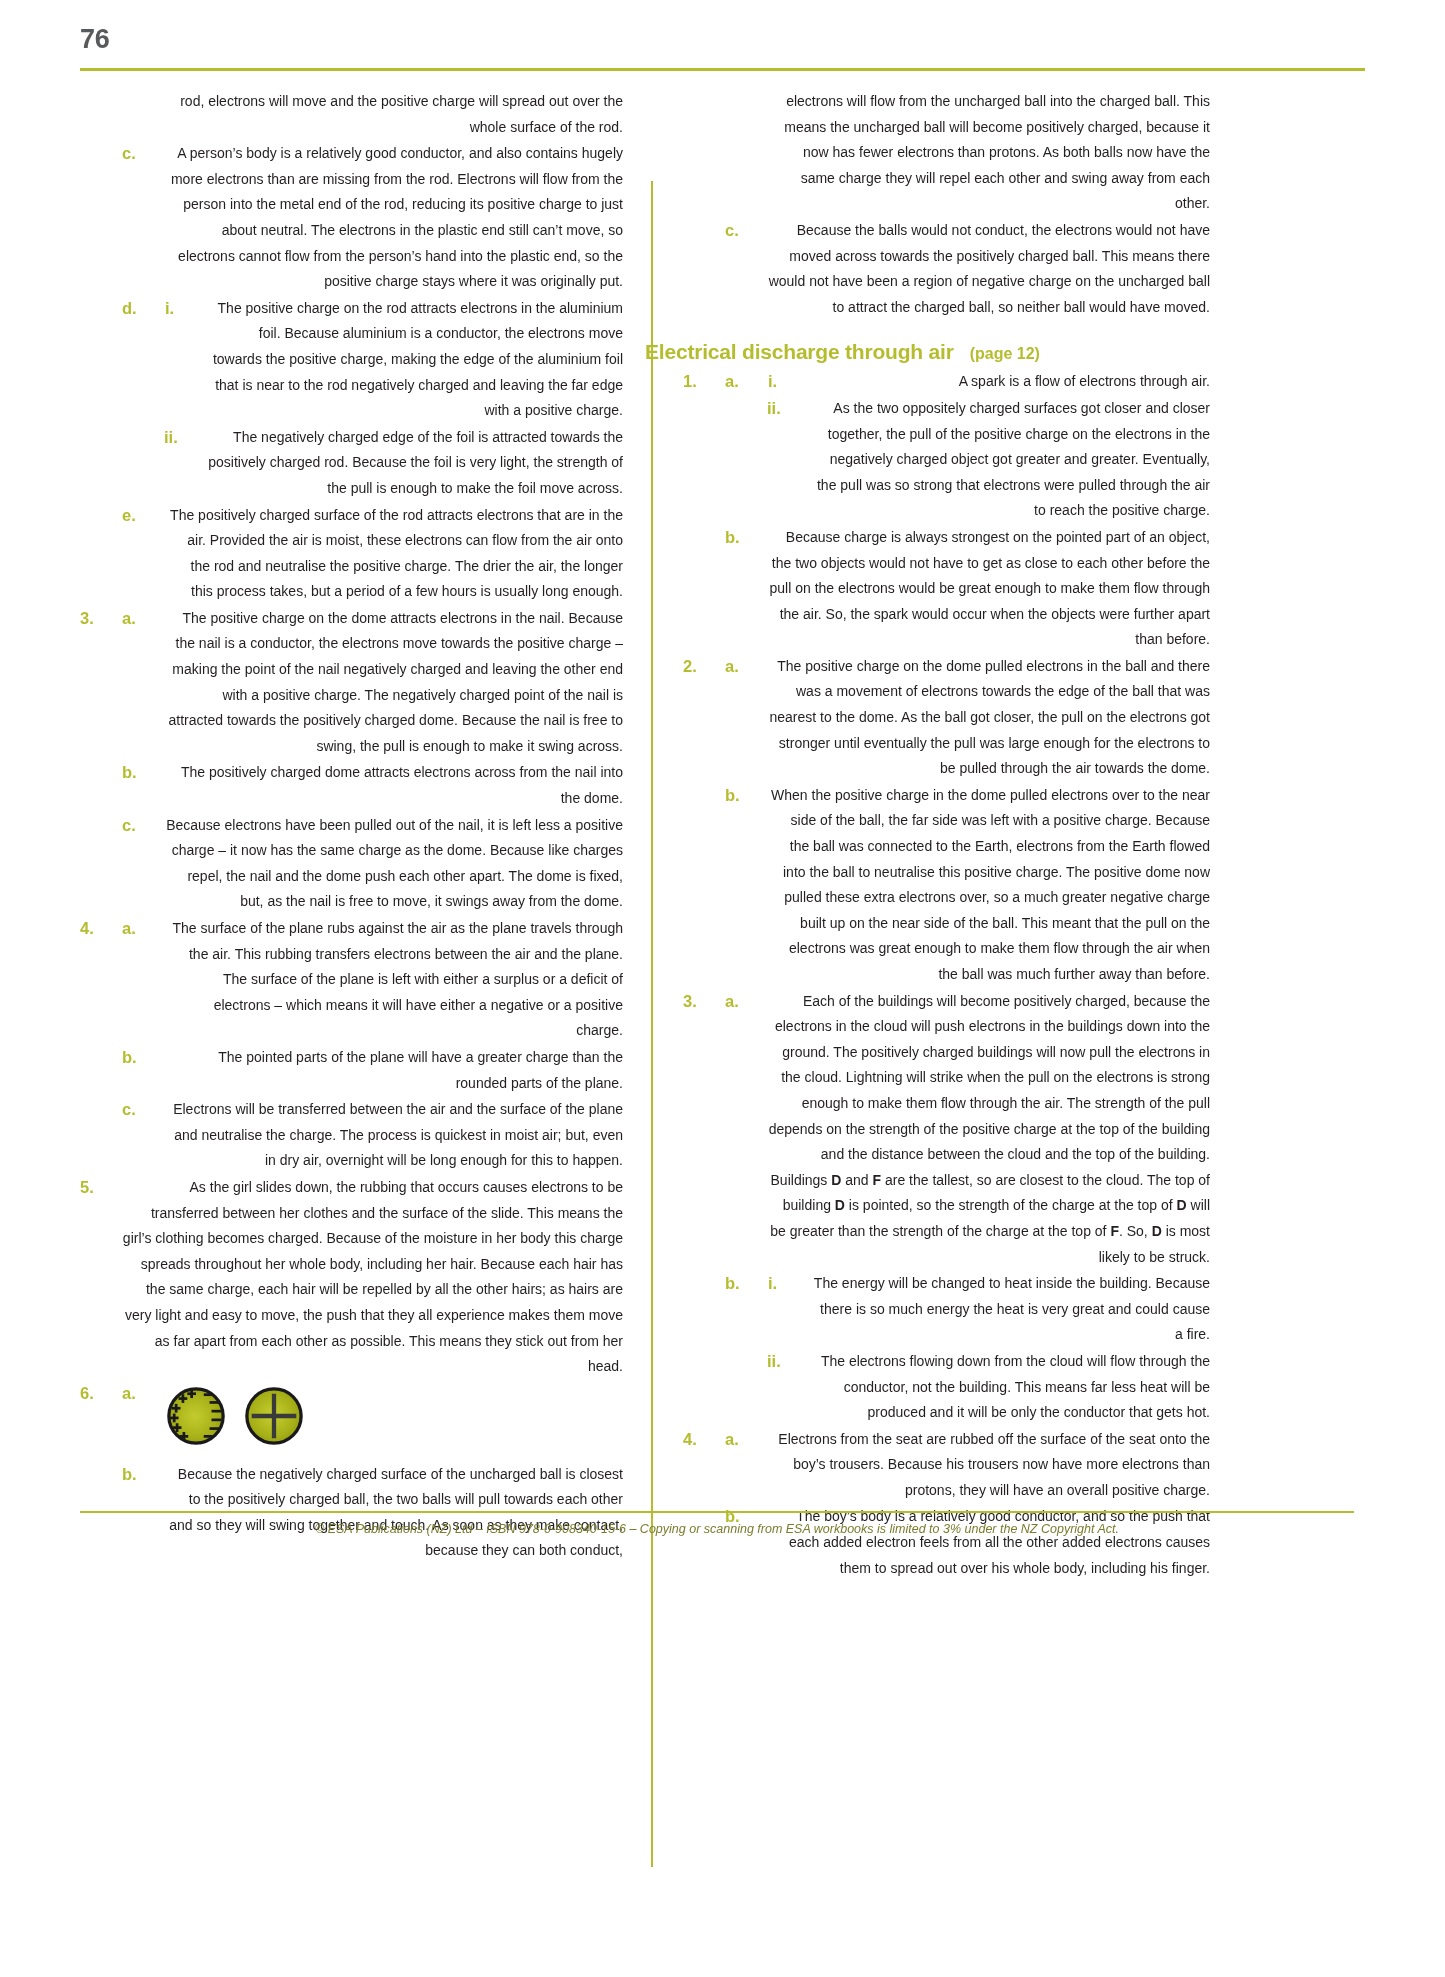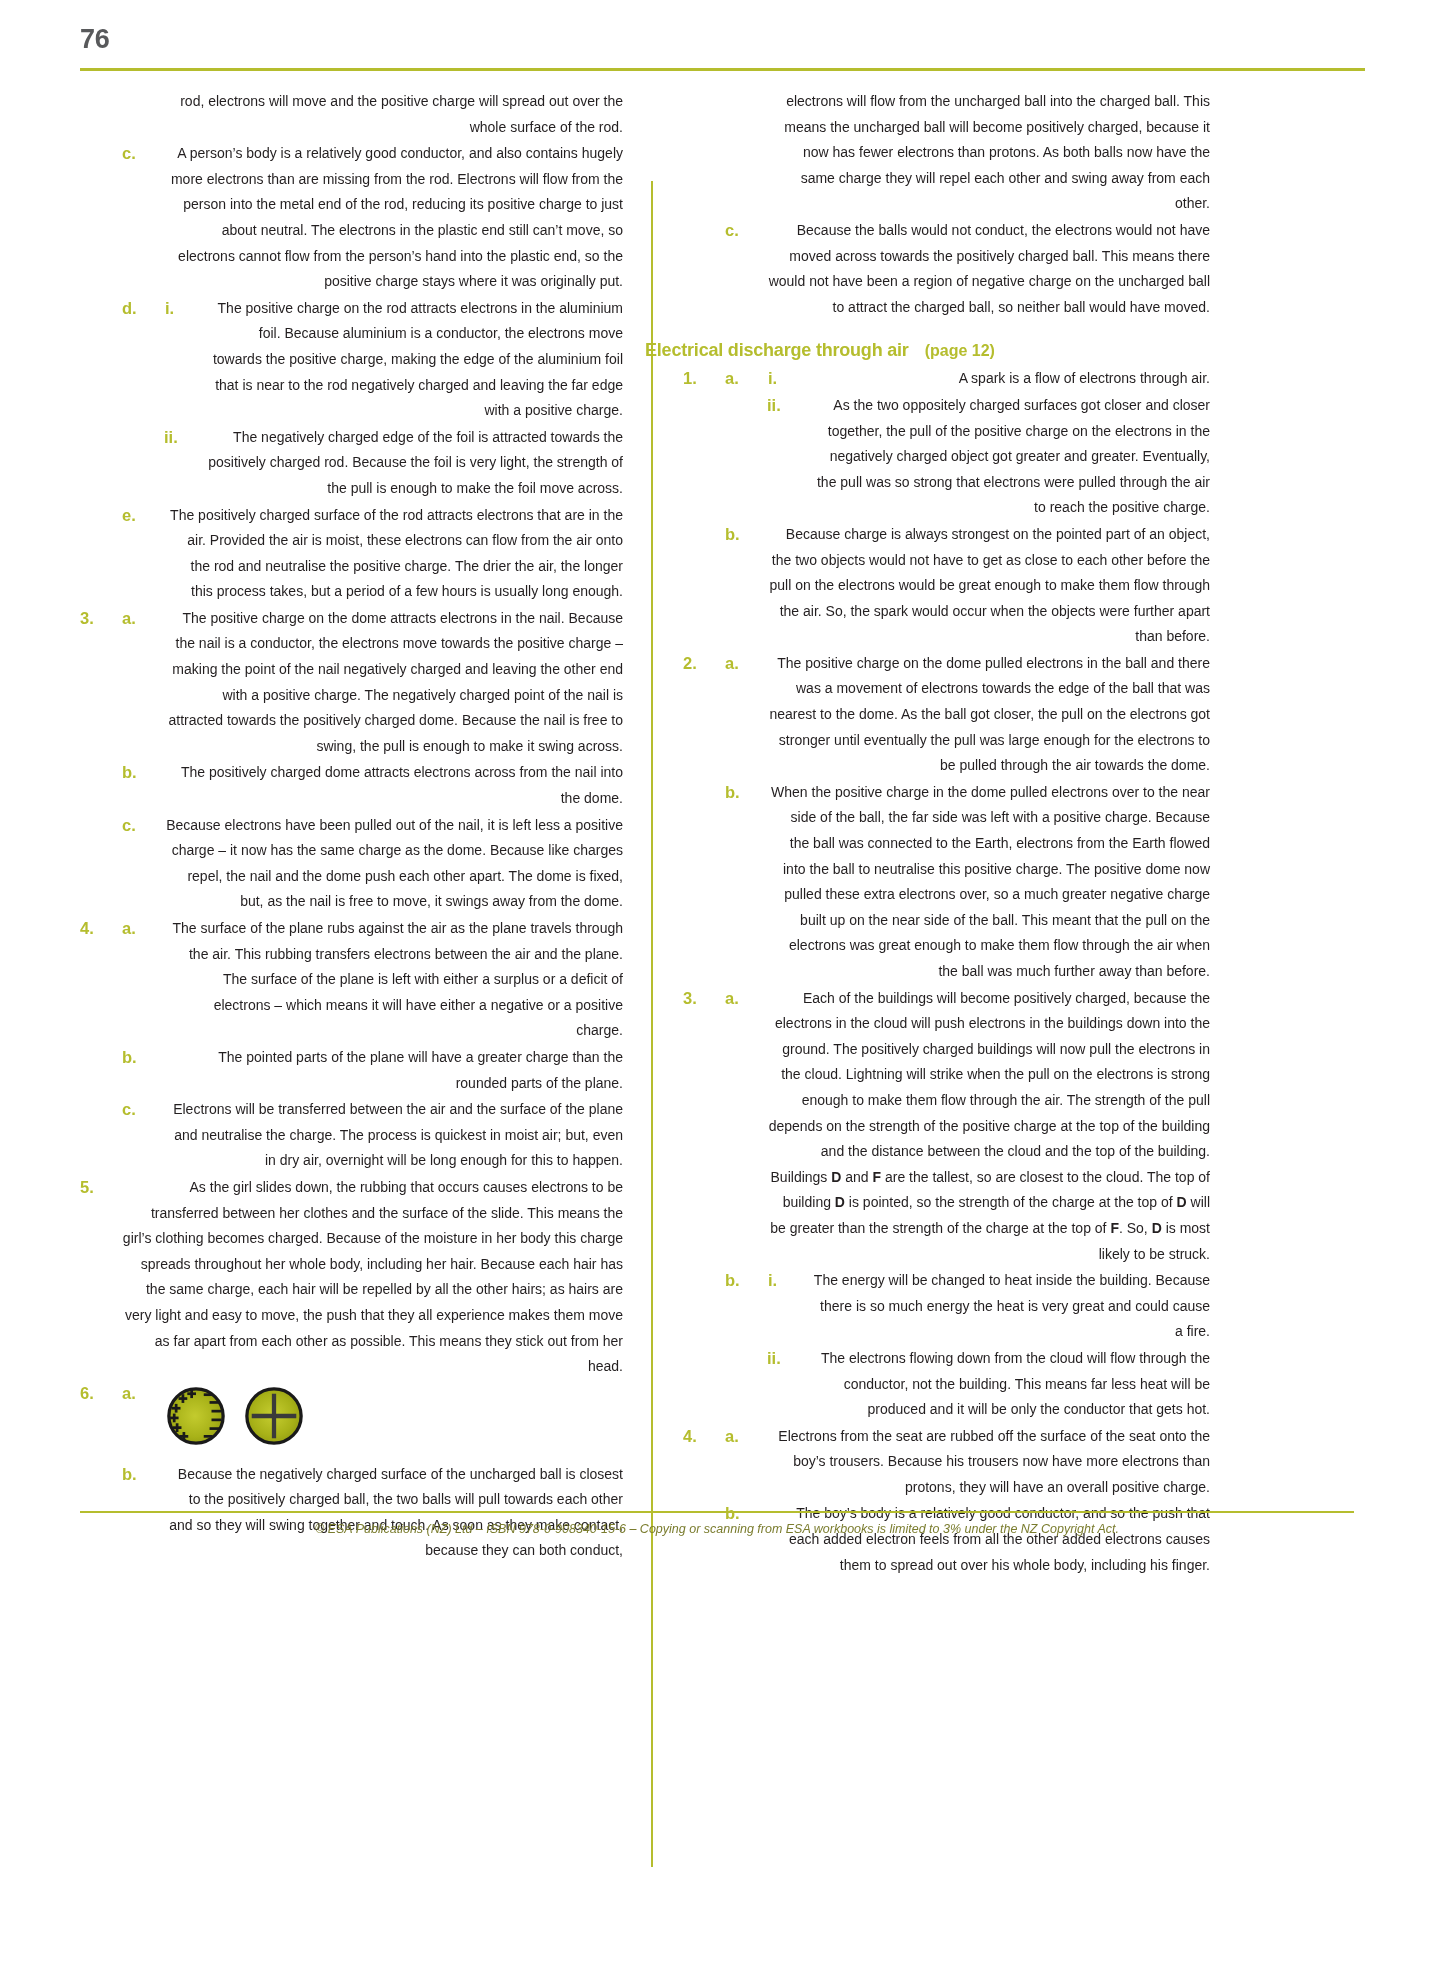--- a/index.html
+++ b/index.html
@@ -114,21 +114,21 @@
 
   
   .section-heading {
     display: flex;
     align-items: baseline;
     margin-top: 20px;
     margin-bottom: 5px;
     margin-left: -38px;
   }
   .section-heading .sh-title {
-    font-size: 18px;
+    font-size: 21px;
     font-weight: bold;
     color: #b5bd2e;
     letter-spacing: -0.2px;
   }
   .section-heading .sh-page {
     font-size: 16px;
     font-weight: bold;
     color: #b5bd2e;
     margin-left: 16px;
   }

